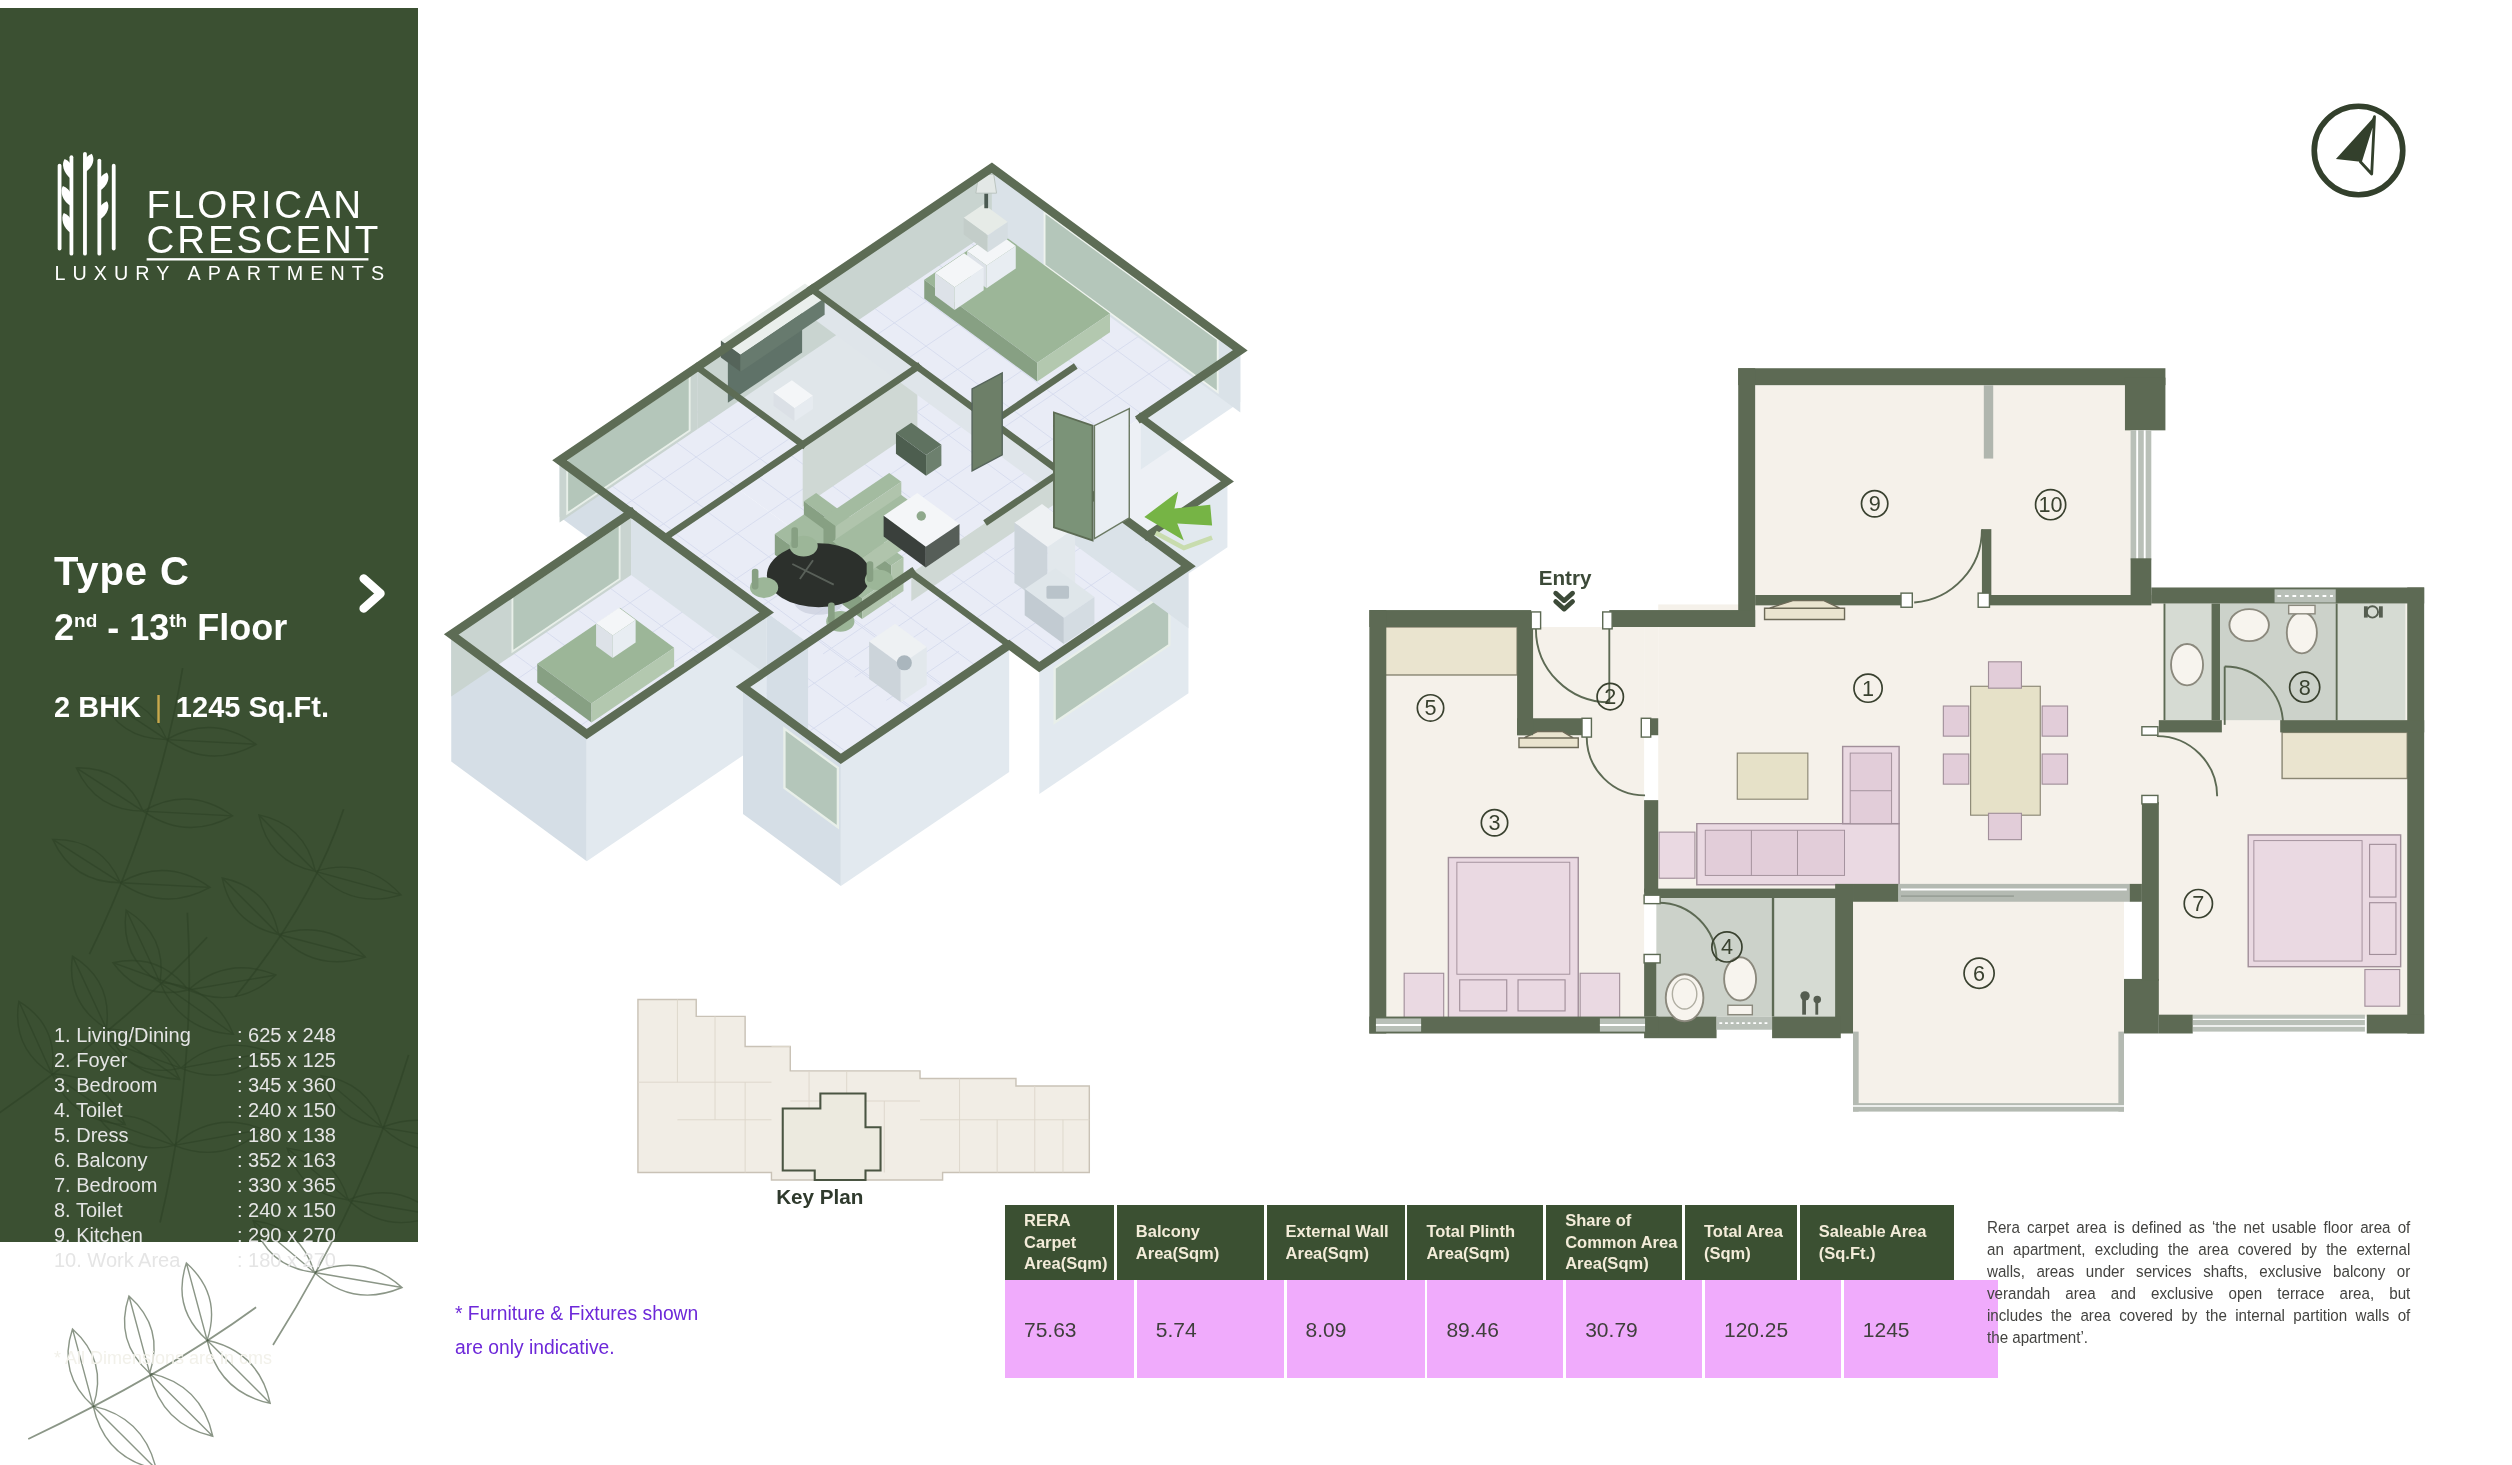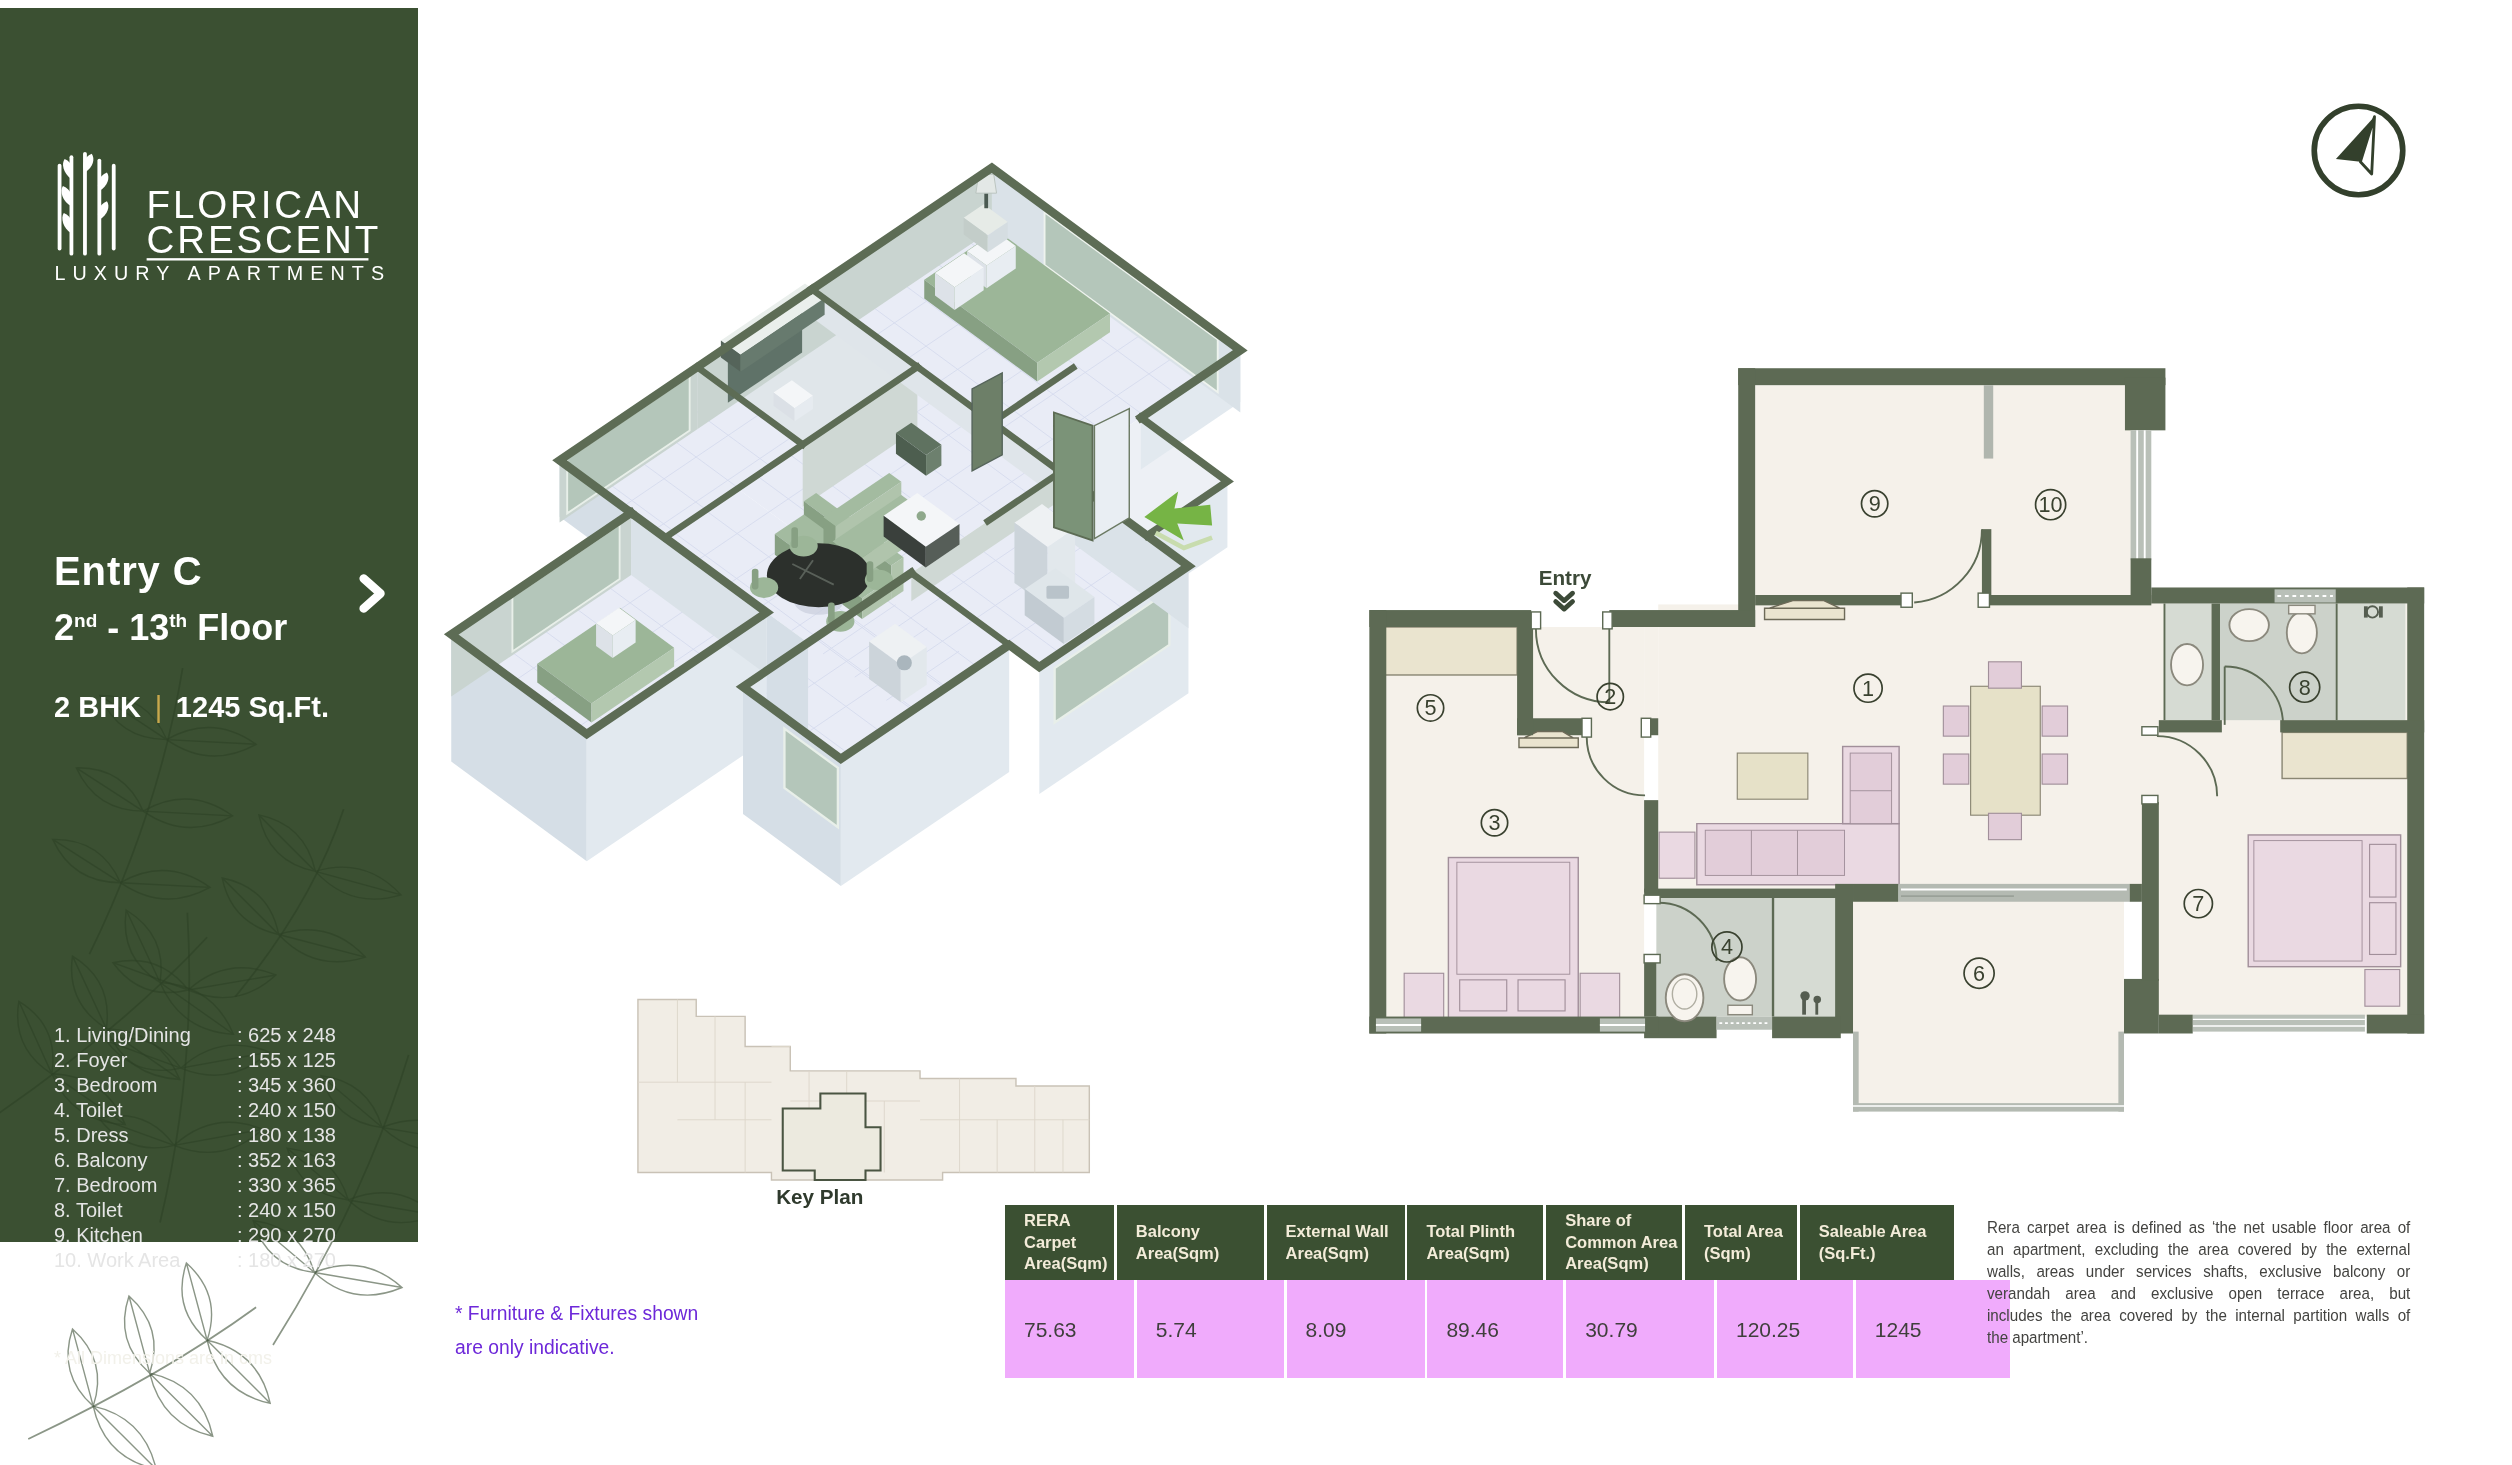--- a/index.html
+++ b/index.html
@@ -93,21 +93,21 @@
 </g>
           </g>
 <text x="98" y="71" font-size="41" fill="#ffffff" letter-spacing="3" font-family="Liberation Sans, sans-serif">FLORICAN</text>
 <text x="98" y="109" font-size="41" fill="#ffffff" letter-spacing="3" font-family="Liberation Sans, sans-serif">CRESCENT</text>
 <rect x="98" y="114" width="236" height="2.5" fill="#ffffff"></rect>
 <text x="0" y="137" font-size="21" fill="#ffffff" letter-spacing="7.5" font-family="Liberation Sans, sans-serif">LUXURY APARTMENTS</text>
 </svg>
 </div>
 
 <div id="typec">
-<div class="t1">Entry C</div>
+<div class="t1">Type C</div>
 <div class="t2">2<sup>nd</sup> - 13<sup>th</sup> Floor</div>
 </div>
 
 <svg id="chev" width="34" height="45" viewBox="0 0 36 48">
         <path d="M8,8 L26,24 L8,40" fill="none" stroke="#ffffff" stroke-width="9" stroke-linecap="round" stroke-linejoin="round"></path>
       </svg>
 
 <div id="bhk">2 BHK <span class="bar">|</span> 1245 Sq.Ft.</div>
 
 <div id="dims">
@@ -672,21 +672,21 @@
         <div class="th" style="width:136px">Total Plinth Area(Sqm)</div>
         <div class="th" style="width:136px">Share of Common Area Area(Sqm)</div>
         <div class="th" style="width:112px">Total Area (Sqm)</div>
         <div class="th" style="width:154px">Saleable Area (Sq.Ft.)</div>
       </div>
 <div class="trow" style="margin-top:0">
         <div class="td" style="width:129px">75.63</div>
         <div class="td" style="width:147px">5.74</div>
         <div class="td" style="width:138px">8.09</div>
         <div class="td" style="width:136px">89.46</div>
-        <div class="td" style="width:148px">30.79</div>
+        <div class="td" style="width:136px">30.79</div>
         <div class="td" style="width:136px">120.25</div>
         <div class="td" style="width:154px">1245</div>
       </div>
 </div>
 
 <div id="para">
       <div class="jline">Rera carpet area is defined as ‘the net usable floor area of</div>
       <div class="jline">an apartment, excluding the area covered by the external</div>
       <div class="jline">walls, areas under services shafts, exclusive balcony or</div>
       <div class="jline">verandah area and exclusive open terrace area, but</div>

